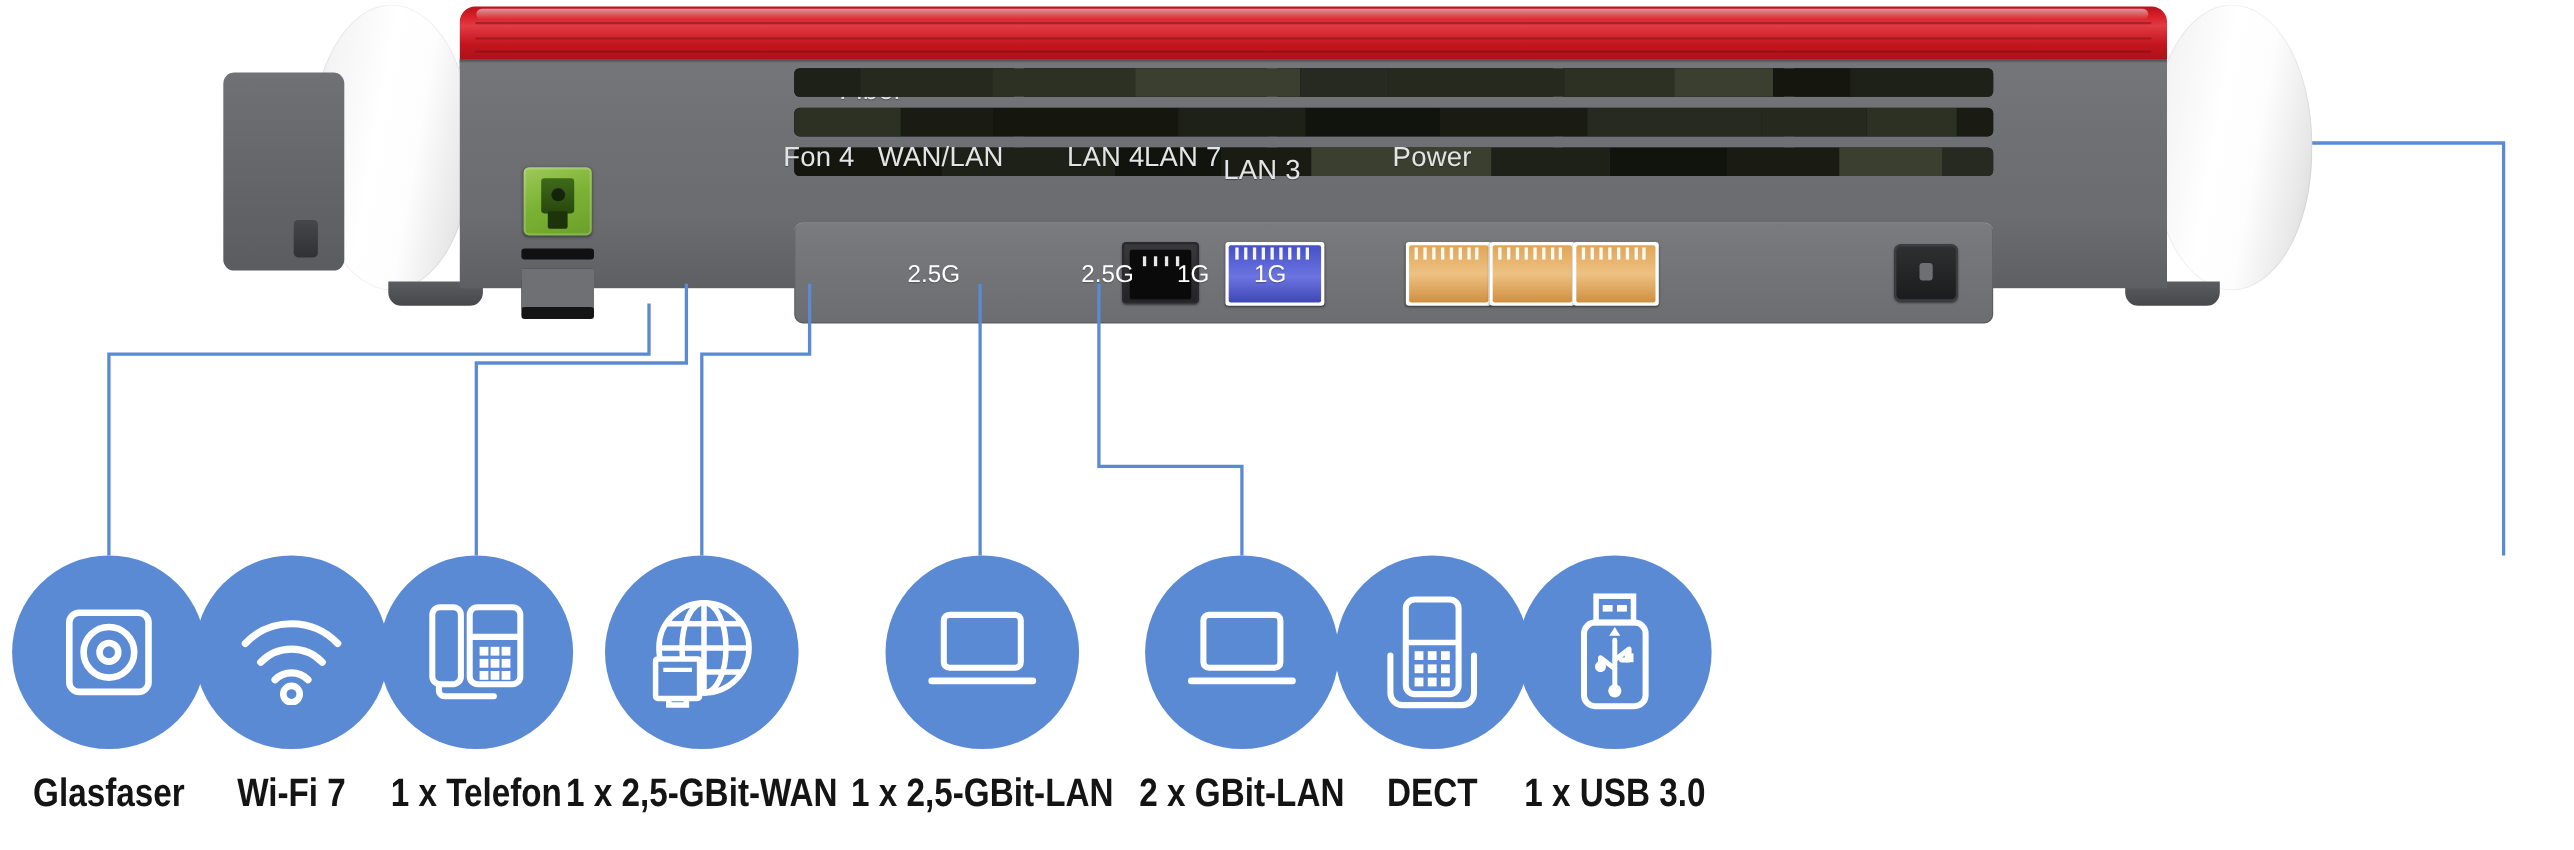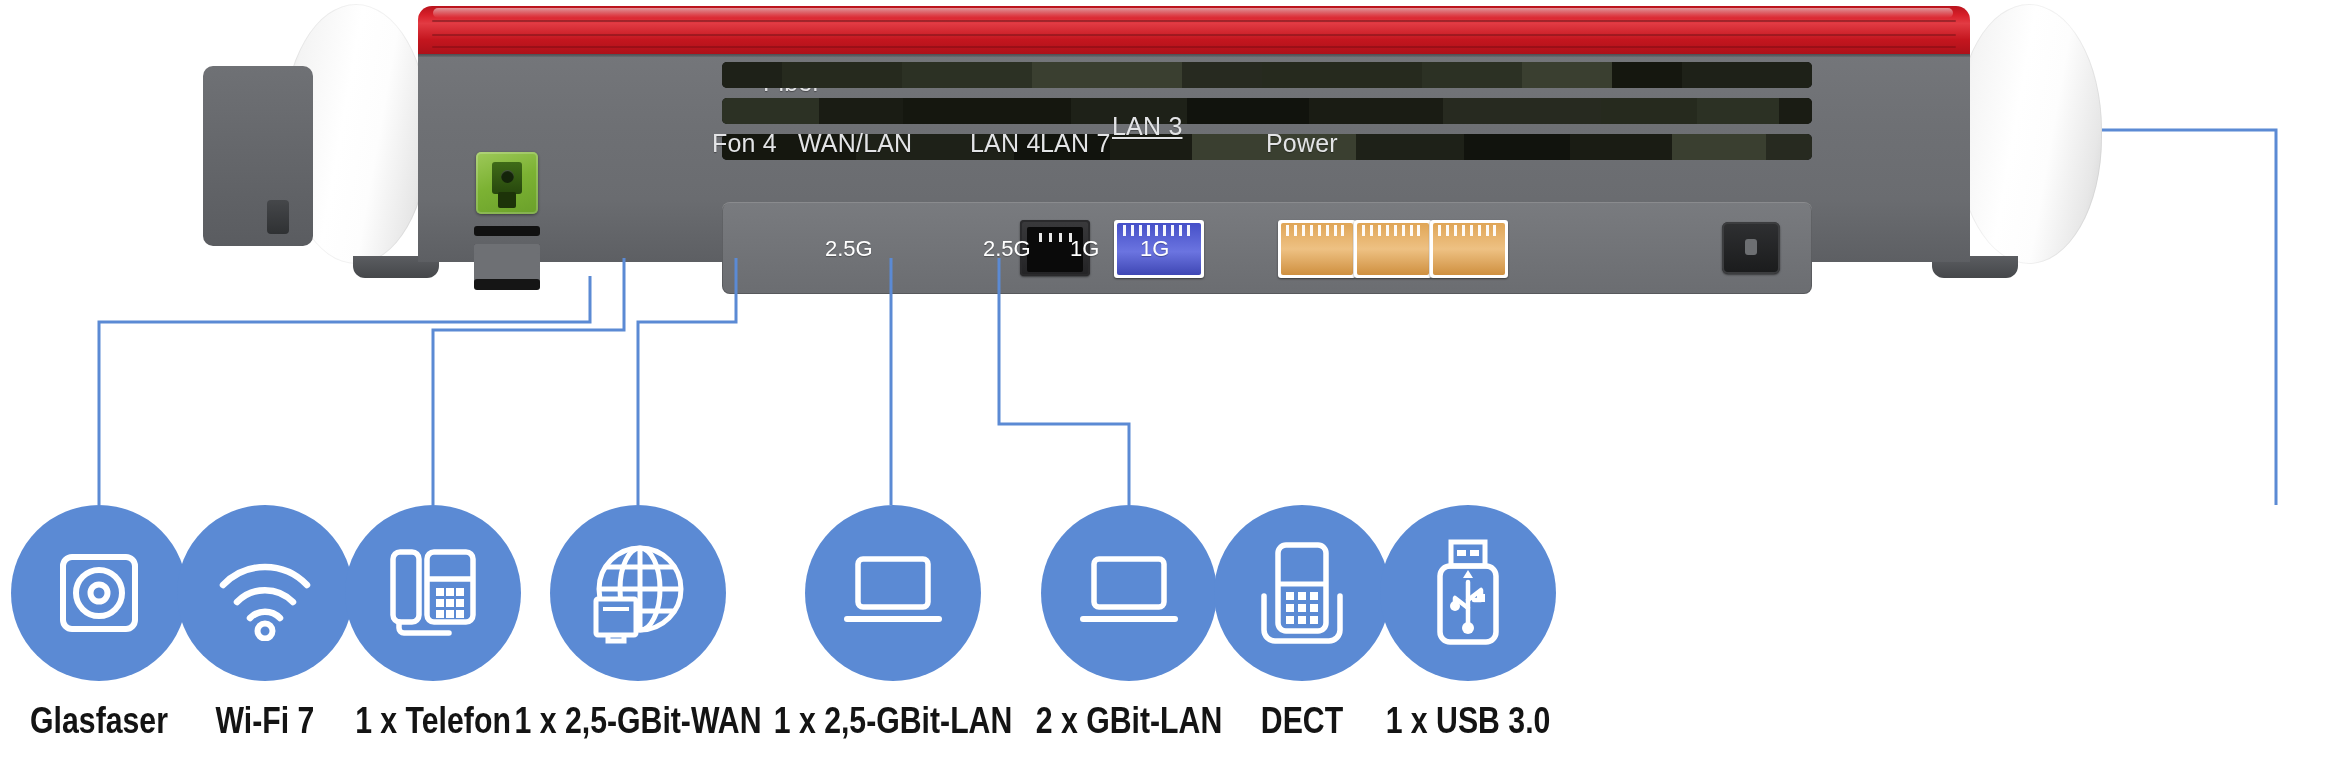--- a/index.html
+++ b/index.html
@@ -229,21 +229,21 @@
             <i style="left: 848px; width: 102px; background: rgb(26, 28, 20);"></i>
             <i style="left: 950px; width: 94px; background: rgb(58, 63, 48);"></i>
             <i style="left: 1044px; width: 78px; background: rgb(39, 42, 32);"></i>
           </div>
       </div>
 
       <div class="lbl" style="left:294px;top:75px;">Fon 4</div>
       <div class="lbl" style="left:380px;top:75px;">WAN/LAN</div>
       <div class="lbl" style="left:552px;top:75px;">LAN 4</div>
       <div class="lbl" style="left:622px;top:75px;">LAN 7</div>
-      <div class="lbl" style="left:694px;top:58px;text-decoration:underline;">LAN 3</div>
+      <div class="lbl" style="left:694px;top:87px;">LAN 3</div>
       <div class="lbl" style="left:848px;top:75px;">Power</div>
 
       <div class="panel">
 
         <div class="fon-port">
           <div class="fon-hole">
             <i style="left:12px"></i>
               <i style="left:22px"></i>
               <i style="left:32px"></i>
               <i style="left:42px"></i>

